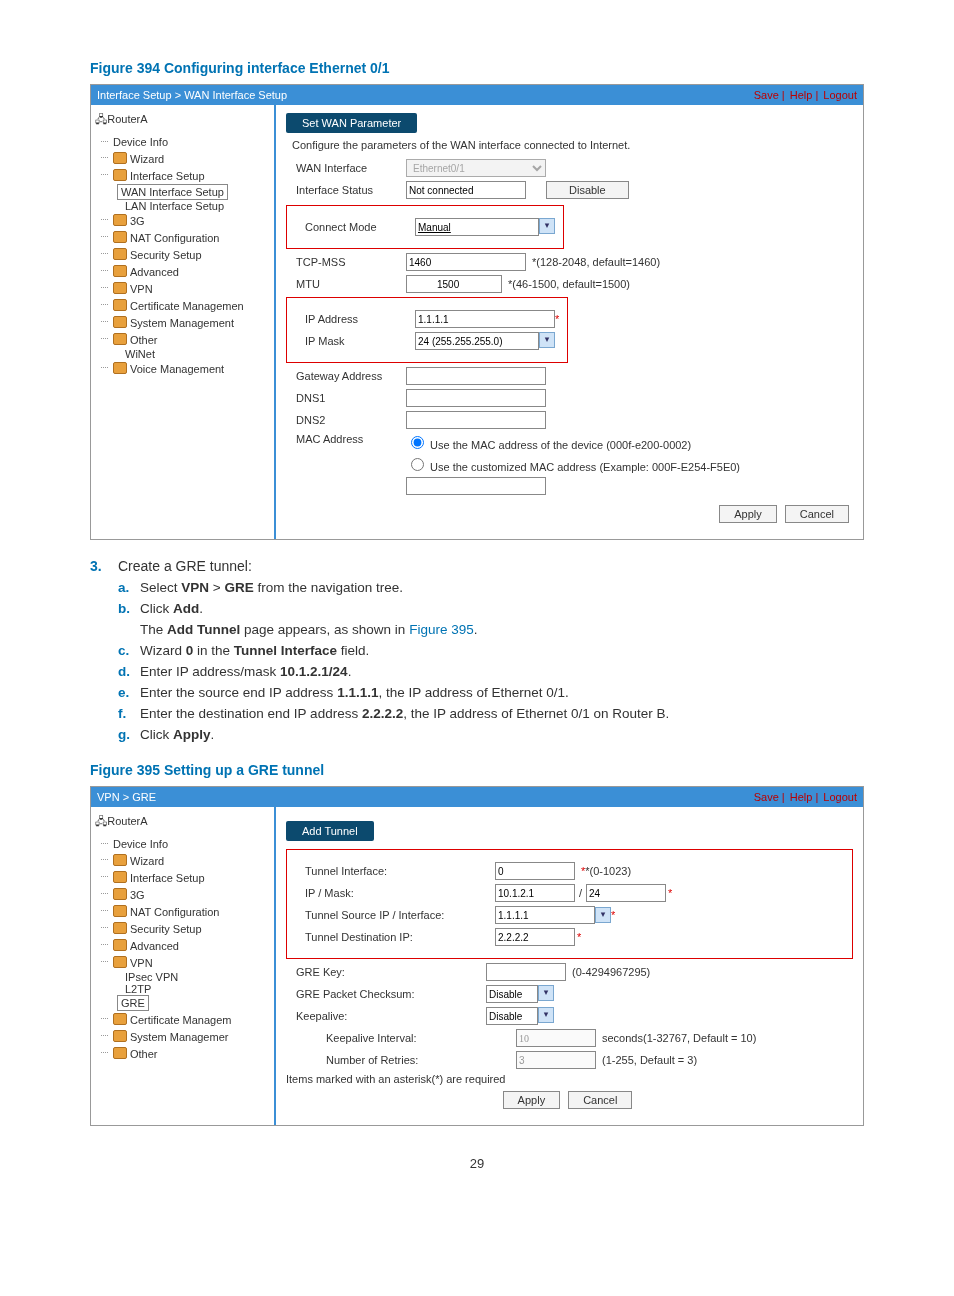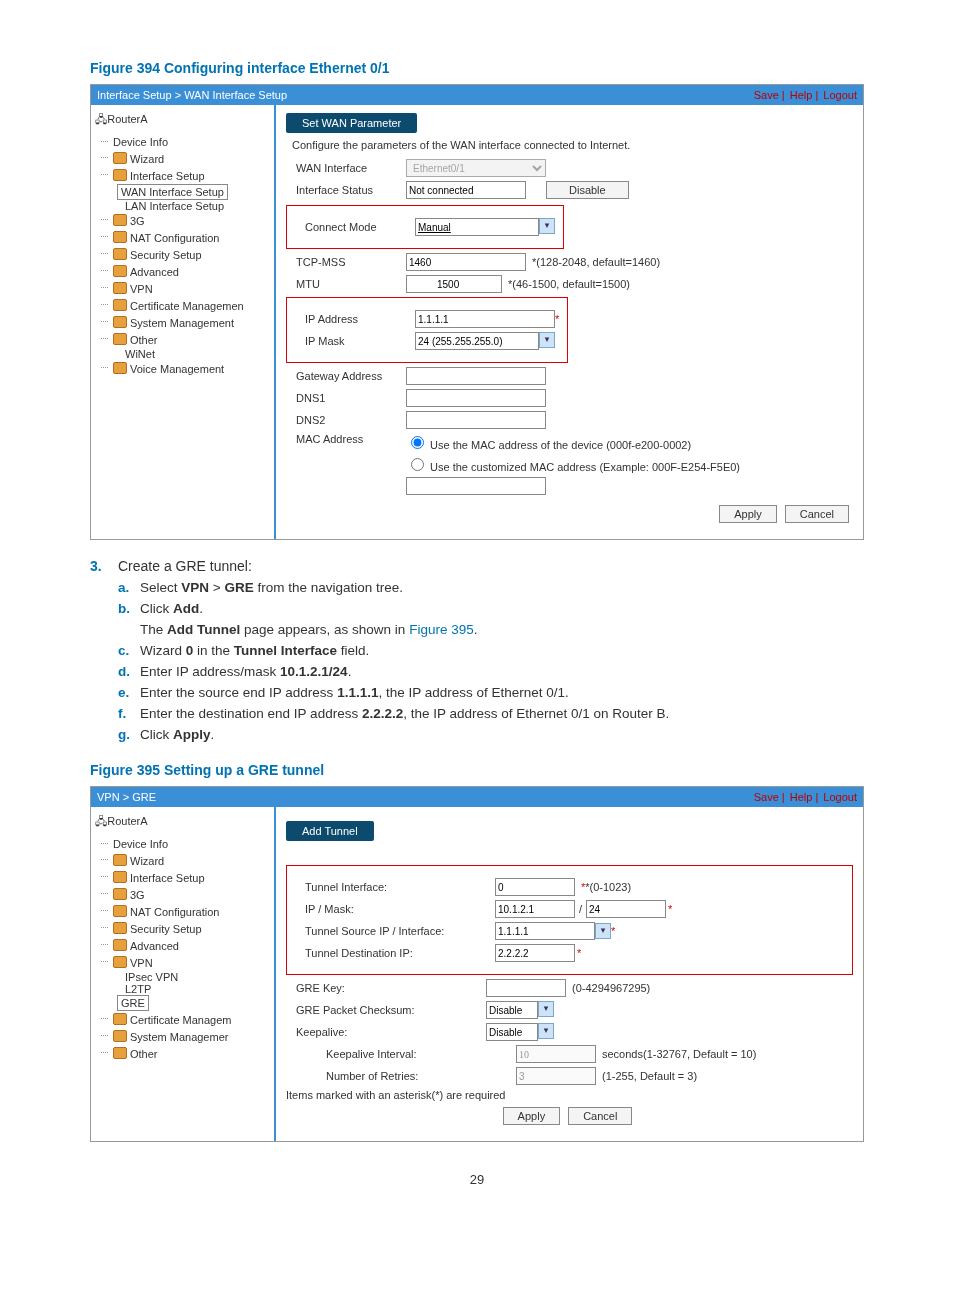--- a/index.html
+++ b/index.html
@@ -195,21 +195,21 @@
       <div class="nav-sub"><span class="folder"></span><span>L2TP</span></div>
       <div class="nav-sub boxed">GRE</div>
       <div class="nav-item"><span class="folder"></span><span>Certificate Managem</span></div>
       <div class="nav-item"><span class="folder"></span><span>System Managemer</span></div>
       <div class="nav-item"><span class="folder"></span><span>Other</span></div>
     </div>
 
     <div class="content" style="padding-top:14px;">
       <div class="tab">Add Tunnel</div>
 
-      <div class="redbox" style="margin-top:24px;">
+      <div class="redbox" style="margin-top:8px;">
         <div class="form-row">
           <span class="lbl" style="width:190px">Tunnel Interface:</span>
           <input type="text" style="width: 80px;" value="0">
           <span class="hint"><span class="ast">*</span><span>*(0-1023)</span></span>
         </div>
         <div class="form-row">
           <span class="lbl" style="width:190px">IP / Mask:</span>
           <input type="text" style="width: 80px;" value="10.1.2.1">
           <span style="margin:0 4px">/</span>
           <input type="text" style="width: 80px;" value="24">

